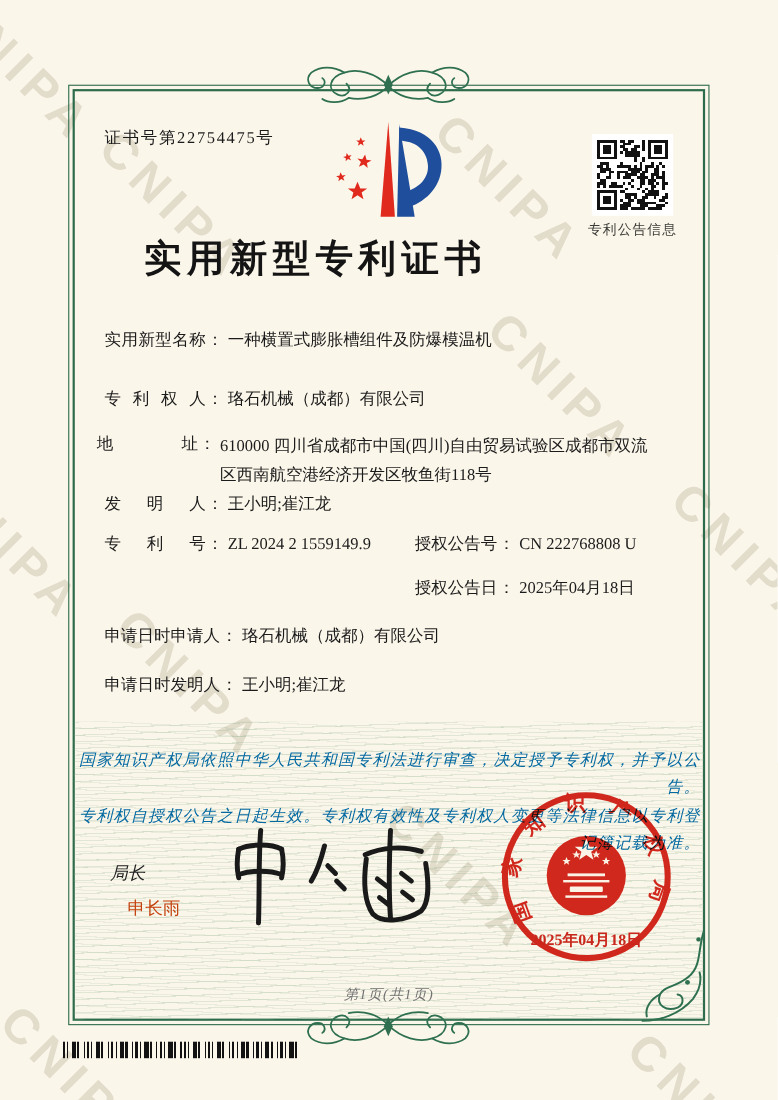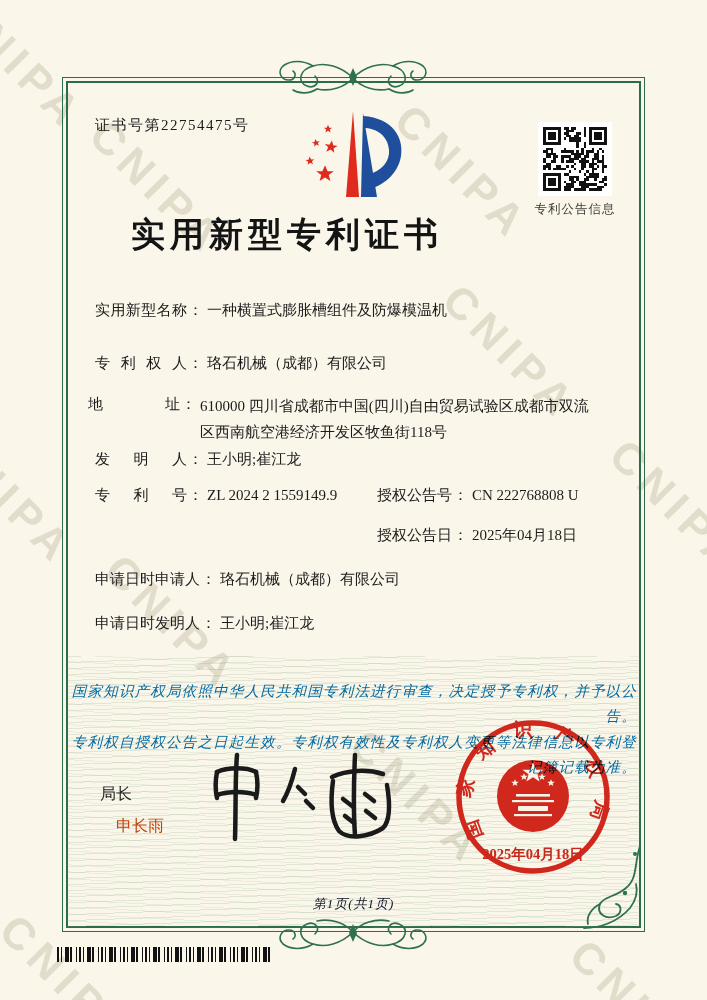--- a/index.html
+++ b/index.html
@@ -41,29 +41,29 @@
   .nlabel{display:inline-block;vertical-align:top;}
   .colon{display:inline-block;margin:0 4px 0 1px;vertical-align:top;}
   .val{display:inline-block;vertical-align:top;}
   .addr{white-space:normal;}
   .addr .val{width:398px;line-height:26px;}
 
   .legal{position:absolute;left:70px;top:679px;width:567px;text-align:right;
     font-size:14.5px;font-style:italic;letter-spacing:1.2px;line-height:25px;color:#0369a1;}
   .legal div{margin-bottom:1px;}
 
-  .officer-title{position:absolute;left:100px;top:784px;font-size:16px;font-family:"Liberation Sans","DejaVu Sans",sans-serif;color:#222;}
+  .officer-title{position:absolute;left:100px;top:784px;font-size:16px;font-family:"Liberation Sans","DejaVu Sans",sans-serif;color:#222;font-style:italic;}
   .officer-name{position:absolute;left:116px;top:816px;font-size:16px;font-family:"Liberation Sans","DejaVu Sans",sans-serif;color:#c2410c;}
   .sig{position:absolute;left:195px;top:745px;}
 
   .seal{position:absolute;left:448px;top:712px;mix-blend-mode:multiply;}
   .seal text{font-family:"Liberation Serif","DejaVu Serif",serif;}
 
   .pagefoot{position:absolute;left:0;top:895px;width:707px;text-align:center;
-    font-size:13px;font-style:italic;letter-spacing:1px;color:#0f172a;}
+    font-size:13px;font-style:italic;letter-spacing:1px;color:#737373;}
   .barcode{position:absolute;left:57px;top:947px;width:213px;height:15px;z-index:3;
     background:repeating-linear-gradient(90deg,
       #121212 0 2px, rgba(0,0,0,0) 2px 4px,
       #121212 4px 5px, rgba(0,0,0,0) 5px 8px,
       #121212 8px 12px, rgba(0,0,0,0) 12px 13px,
       #121212 13px 15px, rgba(0,0,0,0) 15px 19px,
       #121212 19px 20px, rgba(0,0,0,0) 20px 22px);}
 </style>
 </head>
 <body>

